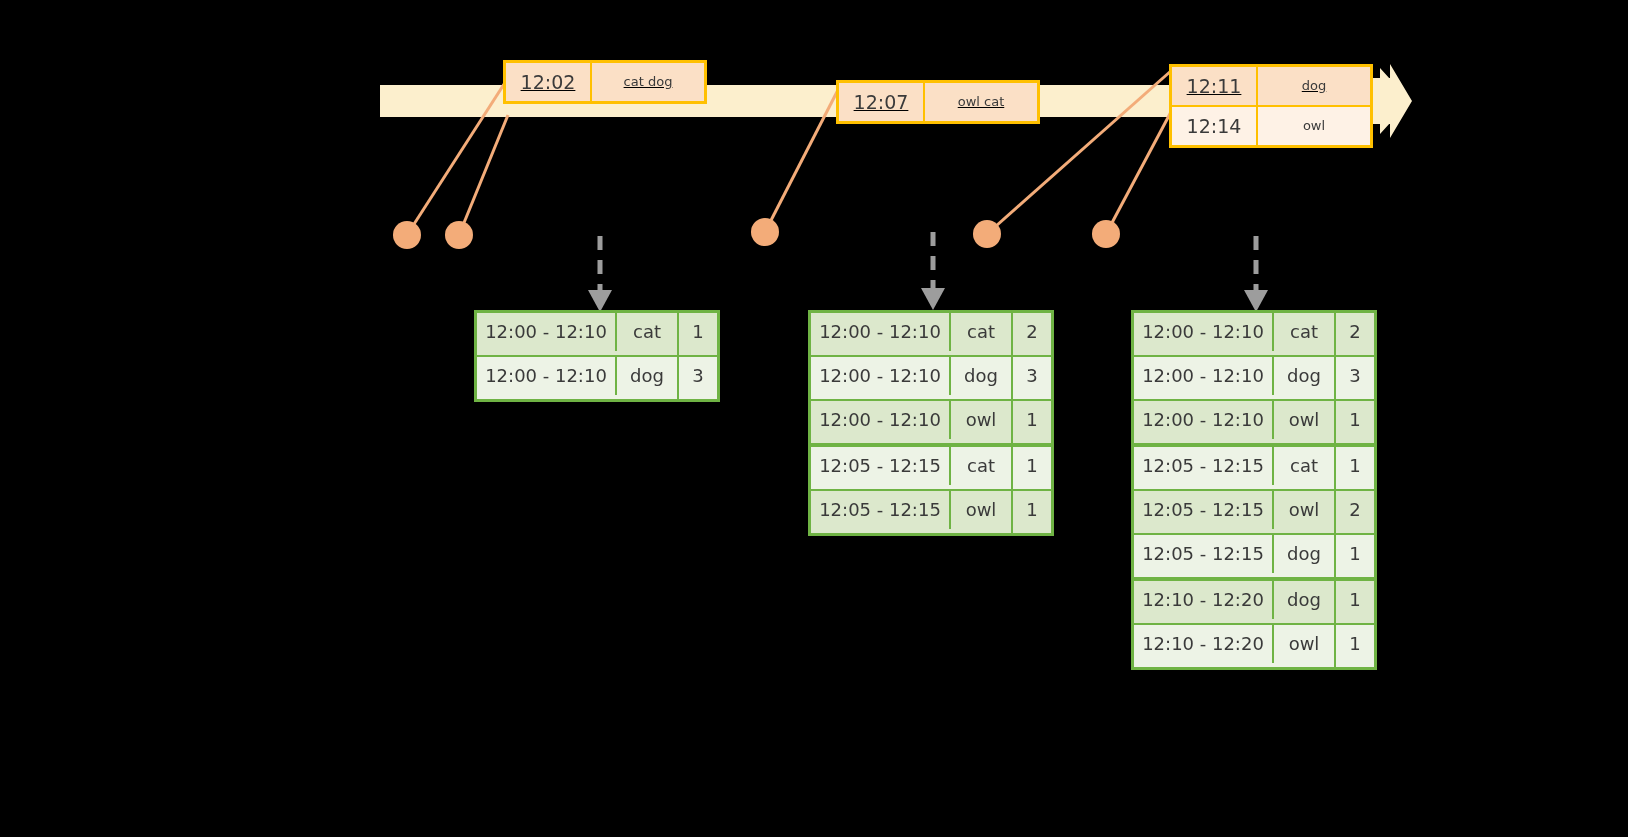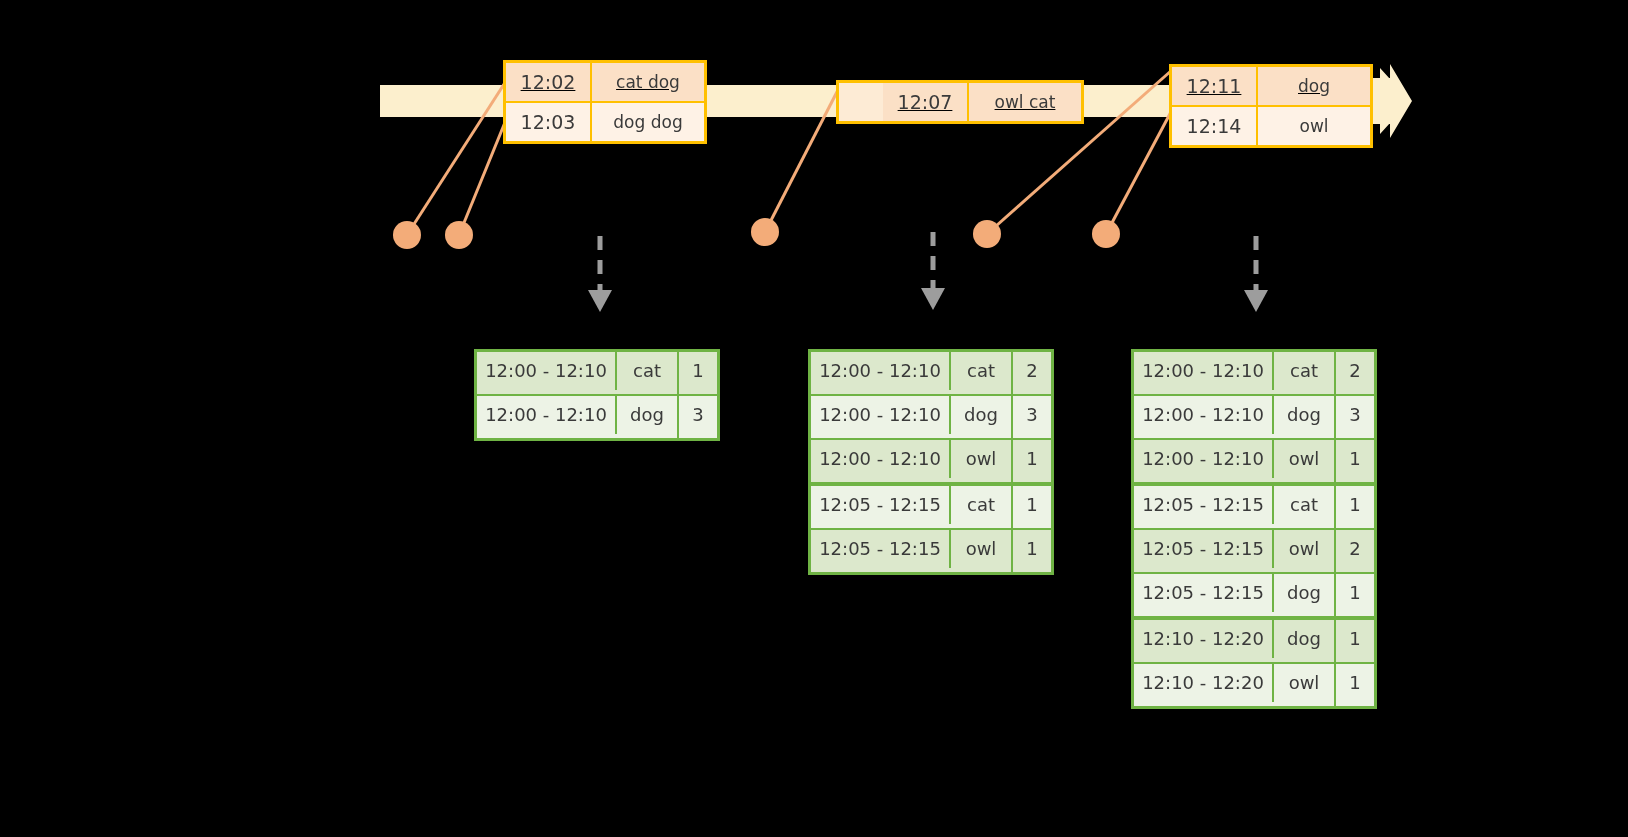--- a/index.html
+++ b/index.html
@@ -59,33 +59,32 @@
     color: #3a3a3a;
     border-right: 2px solid #FFC000;
     white-space: nowrap;
   }
   .ev-words {
     box-sizing: border-box;
     min-width: 112px;
     height: 38px;
     line-height: 38px;
     text-align: center;
-    font-size: 17px;
+    font-size: 13px;
     color: #3a3a3a;
     padding: 0 14px;
     white-space: nowrap;
   }
 
   
   .result-table {
     position: absolute;
     border: 3px solid #6FB344;
     box-sizing: border-box;
     background: #EDF3E6;
-    margin-top: 39px;
   }
   .rt-row {
     display: flex;
     box-sizing: border-box;
   }
   .rt-row + .rt-row { border-top: 2px solid #6FB344; }
   .rt-row.thick-top  { border-top: 4px solid #6FB344; }
   .rt-row.shade-a { background: #DCE8CC; }
   .rt-row.shade-b { background: #EDF3E6; }
 
@@ -163,27 +162,23 @@
       <polygon points="921,288 945,288 933,310"></polygon>
       <polygon points="1244,290 1268,290 1256,312"></polygon>
     </g>
   </svg>
 
   <div class="event-box" style="left:503px; top:60px;">
     <div class="event-row shade-a">
       <div class="ev-time">12:02</div>
       <div class="ev-words">cat dog</div>
     </div>
-    <div class="event-row shade-b">
-      <div class="ev-time">12:03</div>
-      <div class="ev-words">dog dog</div>
-    </div>
-  </div>
-
-  <div class="event-box" style="left:836px; top:80px;padding-left:44px;">
+  </div>
+
+  <div class="event-box" style="left:836px; top:80px;">
     <div class="event-row shade-a">
       <div class="ev-time">12:07</div>
       <div class="ev-words">owl cat</div>
     </div>
   </div>
 
   <div class="event-box" style="left:1169px; top:64px;">
     <div class="event-row shade-a">
       <div class="ev-time">12:11</div>
       <div class="ev-words">dog</div>

